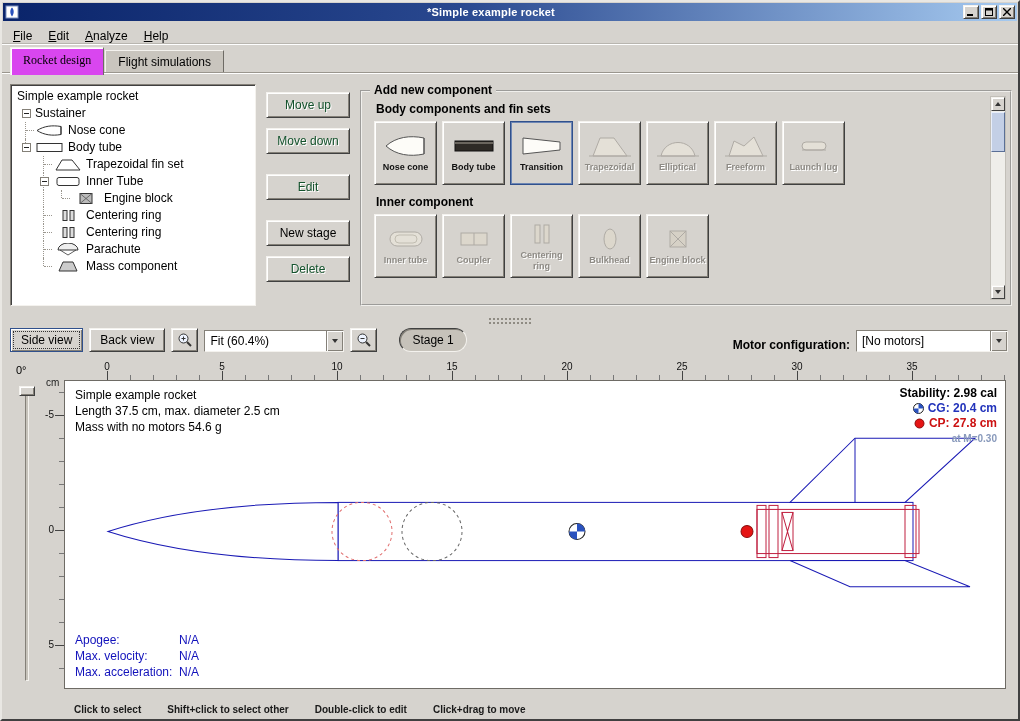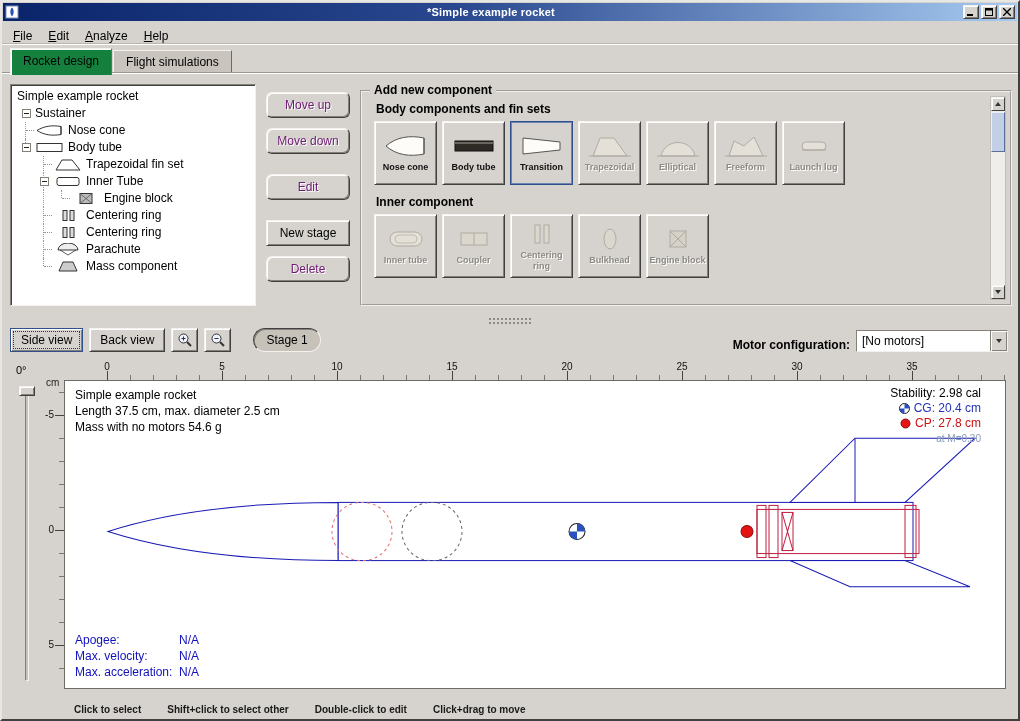--- a/index.html
+++ b/index.html
@@ -14,21 +14,21 @@
   .wbtn svg{display:block;}
 
   
   .menubar{height:23px;display:flex;align-items:flex-end;padding:0 3px;border-bottom:1px solid #b8b5af;box-shadow:0 1px 0 #fff;flex:none;}
   .menu-item{font-size:12px;padding:4px 8px 0 8px;cursor:default;}
   .menu-item::first-letter{text-decoration:underline;}
 
   
   .tabstrip{display:flex;align-items:flex-end;padding:5px 0 0 8px;height:30px;flex:none;position:relative;}
   .tab{font-size:12px;padding:4px 12px;background:#c9c5be;border:1px solid;border-color:#f4f2ee #6e6b65 #6e6b65 #f4f2ee;margin-right:1px;position:relative;}
-  .tab.active{background:#15803d;padding:5px 12px 7px 12px;border-bottom:none;z-index:2;top:1px;box-shadow:inset 1px 1px 0 #fff;}
+  .tab.active{background:#d946ef;padding:5px 12px 7px 12px;border-bottom:none;z-index:2;top:1px;box-shadow:inset 1px 1px 0 #fff;font-family:Liberation Serif, serif;}
   .tab-underline{position:absolute;left:0;right:0;bottom:0;height:1px;background:#fff;box-shadow:0 -1px 0 #9a968e;}
 
   
   .top-panel{display:flex;padding:10px 6px 8px 8px;gap:10px;height:240px;flex:none;}
   .tree-box{width:246px;flex:none;background:#fff;border:1px solid;border-color:#848078 #f4f2ee #f4f2ee #848078;box-shadow:inset 1px 1px 0 #404040;padding:3px 2px;overflow:hidden;}
   .trow{display:flex;align-items:center;height:17px;padding-left:4px;cursor:default;}
   .tlabel{font-size:12px;line-height:17px;white-space:nowrap;color:#000;}
   .cell{position:relative;width:18px;flex:none;align-self:stretch;}
   .cell.v::before{content:"";position:absolute;left:8px;top:0;bottom:0;border-left:1px dotted #9a968e;}
   .cell.t::before{content:"";position:absolute;left:8px;top:0;bottom:0;border-left:1px dotted #9a968e;}
@@ -38,21 +38,21 @@
   .cell.exp{display:flex;align-items:center;justify-content:center;}
   .cell.exp.half::before{content:"";position:absolute;left:8px;top:0;height:4px;border-left:1px dotted #9a968e;}
   .cell.exp.full::before{content:"";position:absolute;left:8px;top:0;bottom:0;border-left:1px dotted #9a968e;}
   .expbox{position:relative;z-index:1;width:9px;height:9px;background:#fff;border:1px solid #848078;flex:none;}
   .expbox::after{content:"";position:absolute;left:1px;top:3px;width:5px;height:1px;background:#222;}
   .ticon{width:28px;height:13px;margin:0 4px 0 1px;flex:none;}
   .ticon svg{display:block;width:100%;height:100%;}
 
   .action-col{width:84px;flex:none;display:flex;flex-direction:column;gap:10px;padding-top:8px;}
   .btn{background:#d6d3ce;border:1px solid;border-color:#f4f2ee #404040 #404040 #f4f2ee;box-shadow:inset 1px 1px 0 #fff,inset -1px -1px 0 #848078;font:12px "Liberation Sans",sans-serif;color:#000;height:26px;cursor:default;}
-  .btn.dis{color:#701a75;text-shadow:1px 1px 0 #fff;border-radius:6px;}
+  .btn.dis{color:#14532d;text-shadow:1px 1px 0 #fff;}
   .mt{margin-top:10px;}
 
   .add-panel{flex:1;position:relative;border:2px groove #f0efec;margin-top:6px;padding:8px 26px 6px 12px;}
   .add-title{position:absolute;top:-9px;left:8px;background:#d6d3ce;padding:0 4px;font-weight:bold;font-size:12px;}
   .section-label{font-weight:bold;font-size:12px;margin:2px 0 5px 2px;}
   .comp-row{display:flex;gap:5px;margin-bottom:10px;}
   .comp-btn{width:63px;height:64px;background:#d6d3ce;border:1px solid;border-color:#f4f2ee #404040 #404040 #f4f2ee;box-shadow:inset 1px 1px 0 #fff,inset -1px -1px 0 #848078;display:flex;flex-direction:column;align-items:center;justify-content:center;gap:3px;padding:2px;}
   .comp-btn .cicon{width:44px;height:26px;flex:none;}
   .comp-btn .cicon svg{display:block;width:100%;height:100%;}
   .comp-btn .cap{font-size:9px;font-weight:bold;line-height:1.15;text-align:center;color:#111;}
@@ -101,21 +101,21 @@
   .v-ruler{position:absolute;left:34px;top:20px;width:22px;bottom:8px;
     background-image:
       repeating-linear-gradient(to bottom,#444 0 1px,transparent 1px 115px),
       repeating-linear-gradient(to bottom,#777 0 1px,transparent 1px 23px);
     background-size:9px calc(100% - 35px),5px calc(100% - 12px);
     background-position:100% 35px,100% 12px;background-repeat:no-repeat;}
   .v-ruler span{position:absolute;right:10px;font-size:10px;color:#111;}
   .canvas{position:absolute;left:56px;top:20px;right:6px;bottom:8px;background:#fff;border:1px solid #6e6b65;}
   .canvas svg.scene{position:absolute;inset:0;width:100%;height:100%;}
   .info-tl{position:absolute;left:10px;top:6px;font-size:12px;line-height:16px;color:#000;}
-  .info-tr{position:absolute;right:24px;top:5px;font-size:12px;line-height:15px;text-align:center;}
+  .info-tr{position:absolute;right:8px;top:5px;font-size:12px;line-height:15px;text-align:center;font-weight:bold;}
   .info-tr .row{display:flex;align-items:center;justify-content:flex-end;gap:4px;}
   .stab{color:#000;} .cgline{color:#2233bb;} .cpline{color:#cc1111;}
   .mach{color:#8899bb;font-size:10px;}
   .info-bl{position:absolute;left:10px;bottom:8px;font-size:12px;line-height:16px;color:#1111bb;}
   .f-row{display:flex;justify-content:flex-end;} .f-label{width:104px;} 
 
   
   .statusbar{height:22px;flex:none;display:flex;gap:26px;align-items:flex-end;padding:0 8px 4px 72px;font-size:10px;font-weight:bold;color:#1a1a1a;}
 </style>
 </head>
@@ -419,20 +419,26 @@
     <button class="btn tb-btn focus-ring">Side view</button>
     <button class="btn tb-btn">Back view</button>
     <button class="btn icon-btn">
       <svg width="16" height="16" viewBox="0 0 16 16">
           <circle cx="6.5" cy="6.5" r="4.5" fill="#eef4ff" stroke="#333"></circle>
           <line x1="10" y1="10" x2="14" y2="14" stroke="#333" stroke-width="2"></line>
           <line x1="4.5" y1="6.5" x2="8.5" y2="6.5" stroke="#333"></line>
           <line x1="6.5" y1="4.5" x2="6.5" y2="8.5" stroke="#333"></line>
         </svg>
     </button>
+    <div class="combo fit-combo">
+      <span class="val">Fit (60.4%)</span>
+      <span class="carr">
+          <span class="arr-dn"></span>
+        </span>
+    </div>
     <button class="btn icon-btn">
       <svg width="16" height="16" viewBox="0 0 16 16">
           <circle cx="6.5" cy="6.5" r="4.5" fill="#eef4ff" stroke="#333"></circle>
           <line x1="10" y1="10" x2="14" y2="14" stroke="#333" stroke-width="2"></line>
           <line x1="4.5" y1="6.5" x2="8.5" y2="6.5" stroke="#333"></line>
         </svg>
     </button>
     <button class="btn stage-btn">Stage 1</button>
     <span class="motor-label">Motor configuration:</span>
     <div class="combo motor-combo">

